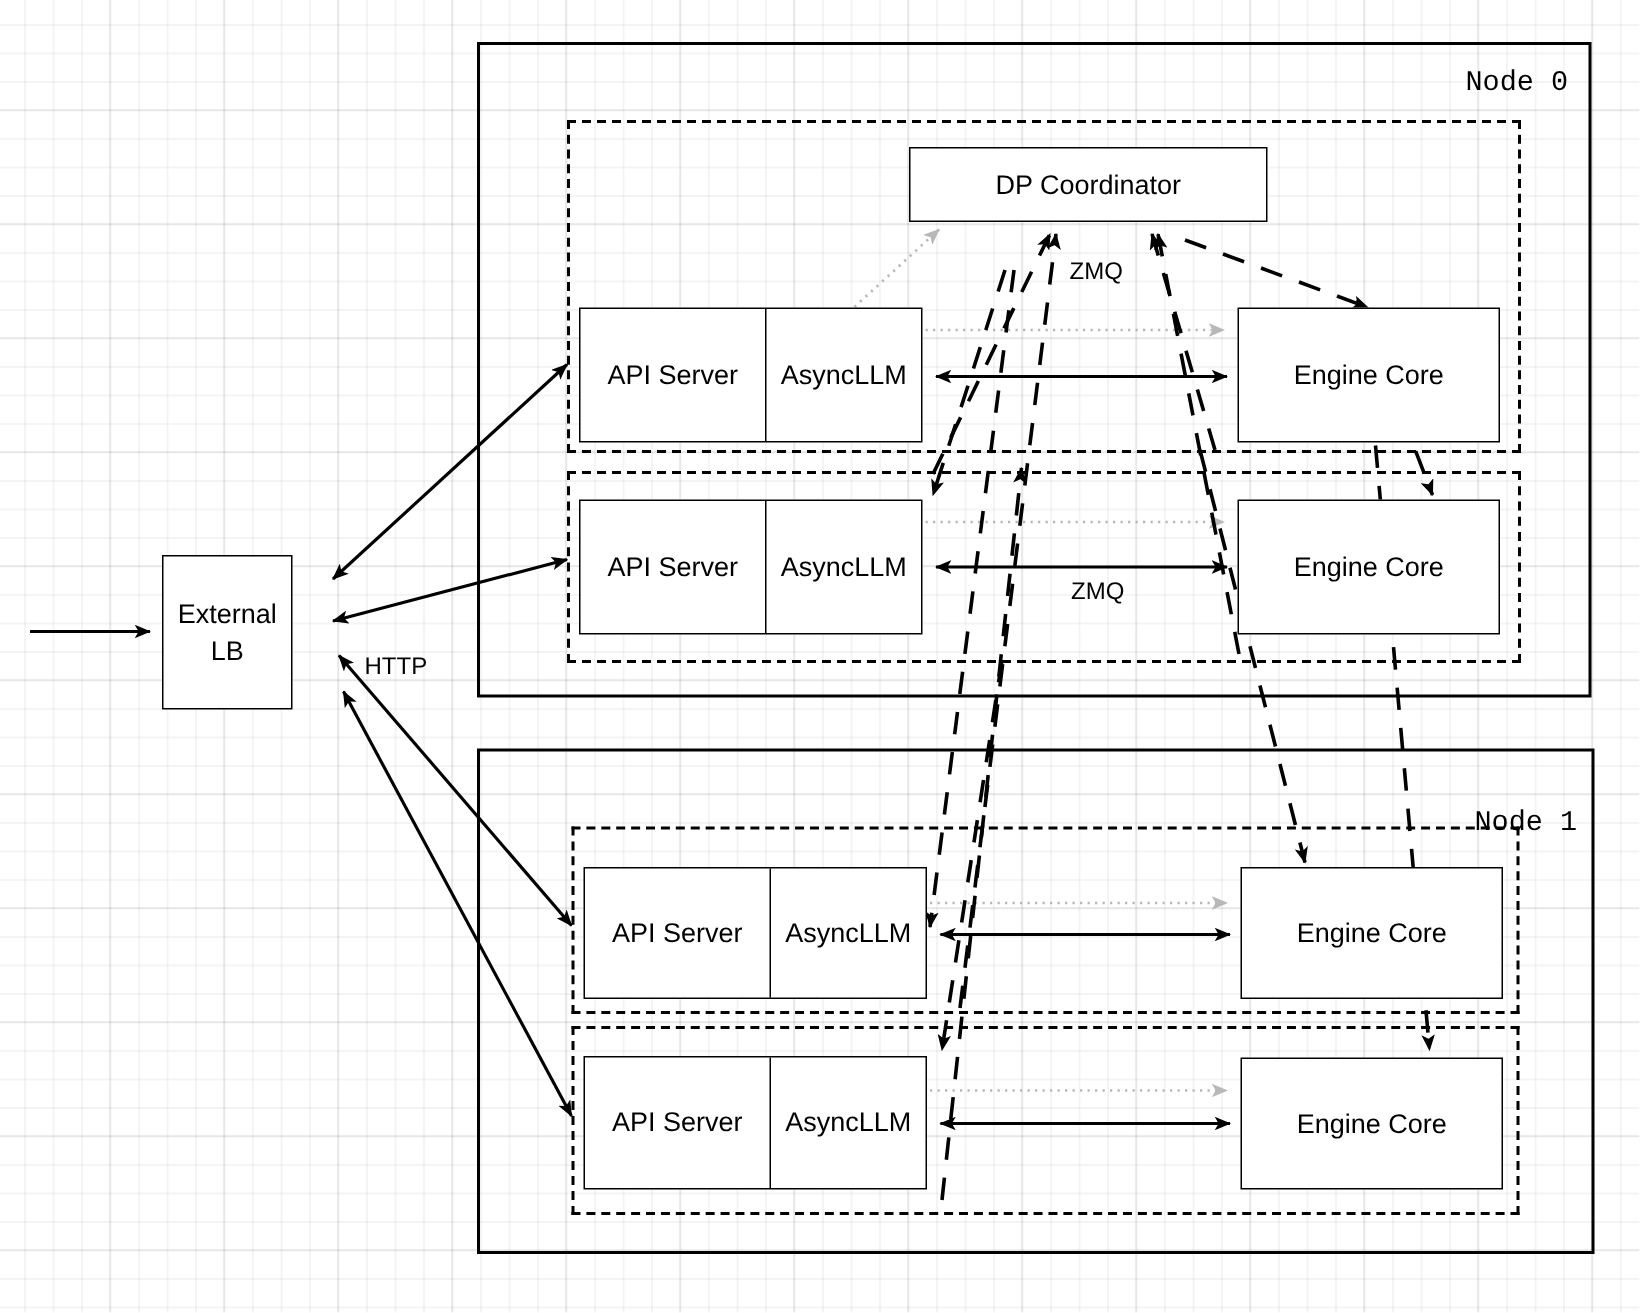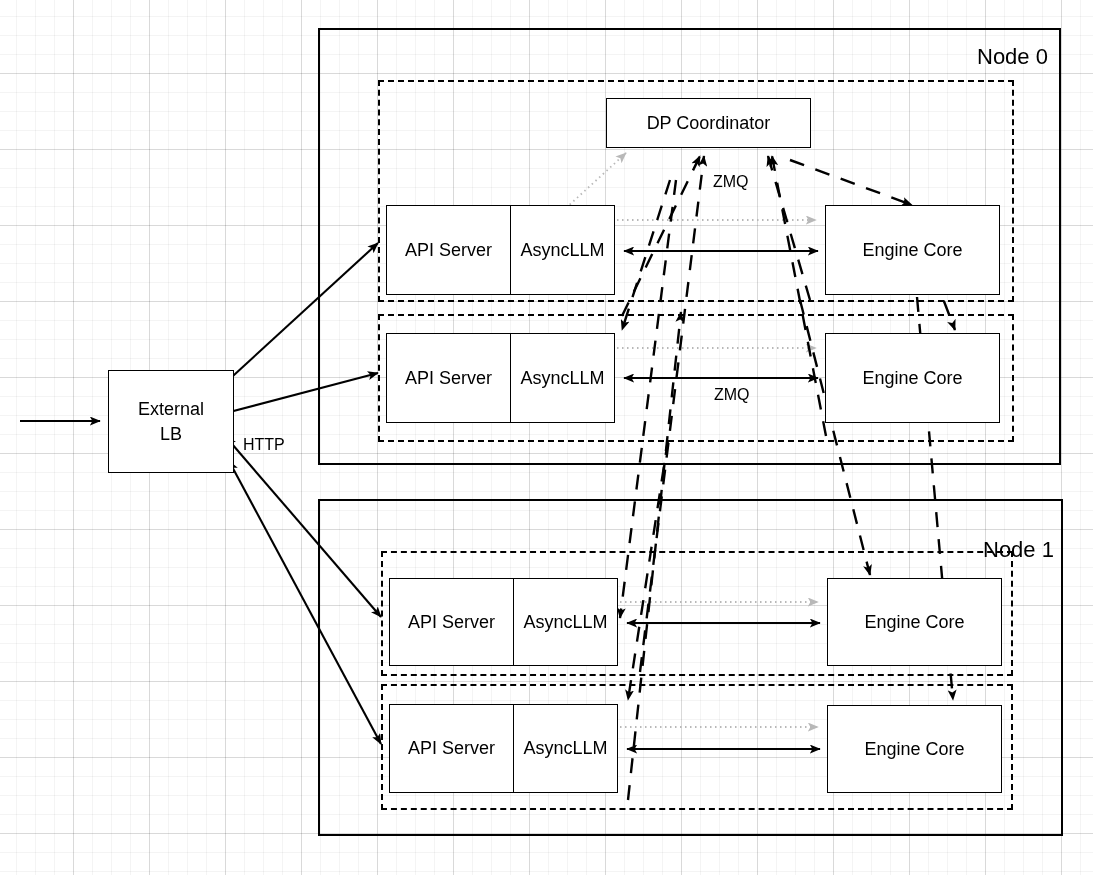--- a/index.html
+++ b/index.html
@@ -23,23 +23,24 @@
     font-family: "Liberation Sans", sans-serif;
   }
   .node-box {
     position: absolute;
     border: 2px solid #000000;
     background: transparent;
     box-sizing: border-box;
   }
   .node-label {
     position: absolute;
-    font-size: 22px;
-    color: #000000;
-    white-space: nowrap;
+    font-size: 19px;
+    color: #000000;
+    white-space: nowrap;
+    font-family: Liberation Mono, monospace;
   }
   .group-box {
     position: absolute;
     border: 2px dashed #000000;
     box-sizing: border-box;
     background: transparent;
   }
   .unit-box {
     position: absolute;
     border: 1.6px solid #000000;
@@ -165,32 +166,32 @@
 
     <path class="dash-line" d="M917,297 L953,700" marker-end="url(#ah)"></path>
 
     <path class="dash-line" d="M670,180 L622,330" marker-end="url(#ah)"></path>
 
     <path class="dash-line" d="M676,180 L620,618" marker-end="url(#ah)"></path>
 
     <path class="dash-line" d="M668,440 L628,700" marker-end="url(#ah)"></path>
   </svg>
 
-  <div class="unit-box" style="left:108px; top:370px; width:126px; height:103px; flex-direction:column; line-height:1.35;">
+  <div class="unit-box" style="left:108px; top:370px; width:87px; height:103px; flex-direction:column; line-height:1.35;">
     <span>External</span>
     <span>LB</span>
   </div>
   <div class="edge-label" style="left:243px; top:436px;">HTTP</div>
 
   <div class="node-box" style="left:318px; top:28px; width:743px; height:437px;"></div>
   <div class="node-label" style="left:977px; top:44px;">Node 0</div>
 
   <div class="group-box" style="left:378px; top:80px; width:636px; height:222px;"></div>
 
-  <div class="unit-box" style="left:606px; top:98px; width:205px; height:50px;">
+  <div class="unit-box" style="left:606px; top:98px; width:239px; height:50px;">
     <span>DP Coordinator</span>
   </div>
   <div class="edge-label" style="left:713px; top:173px;">ZMQ</div>
 
   <div class="split-box" style="left:386px; top:205px; width:229px; height:90px;">
     <div class="split-left">API Server</div>
     <div class="split-right">AsyncLLM</div>
   </div>
   <div class="unit-box" style="left:825px; top:205px; width:175px; height:90px;">
     <span>Engine Core</span>

